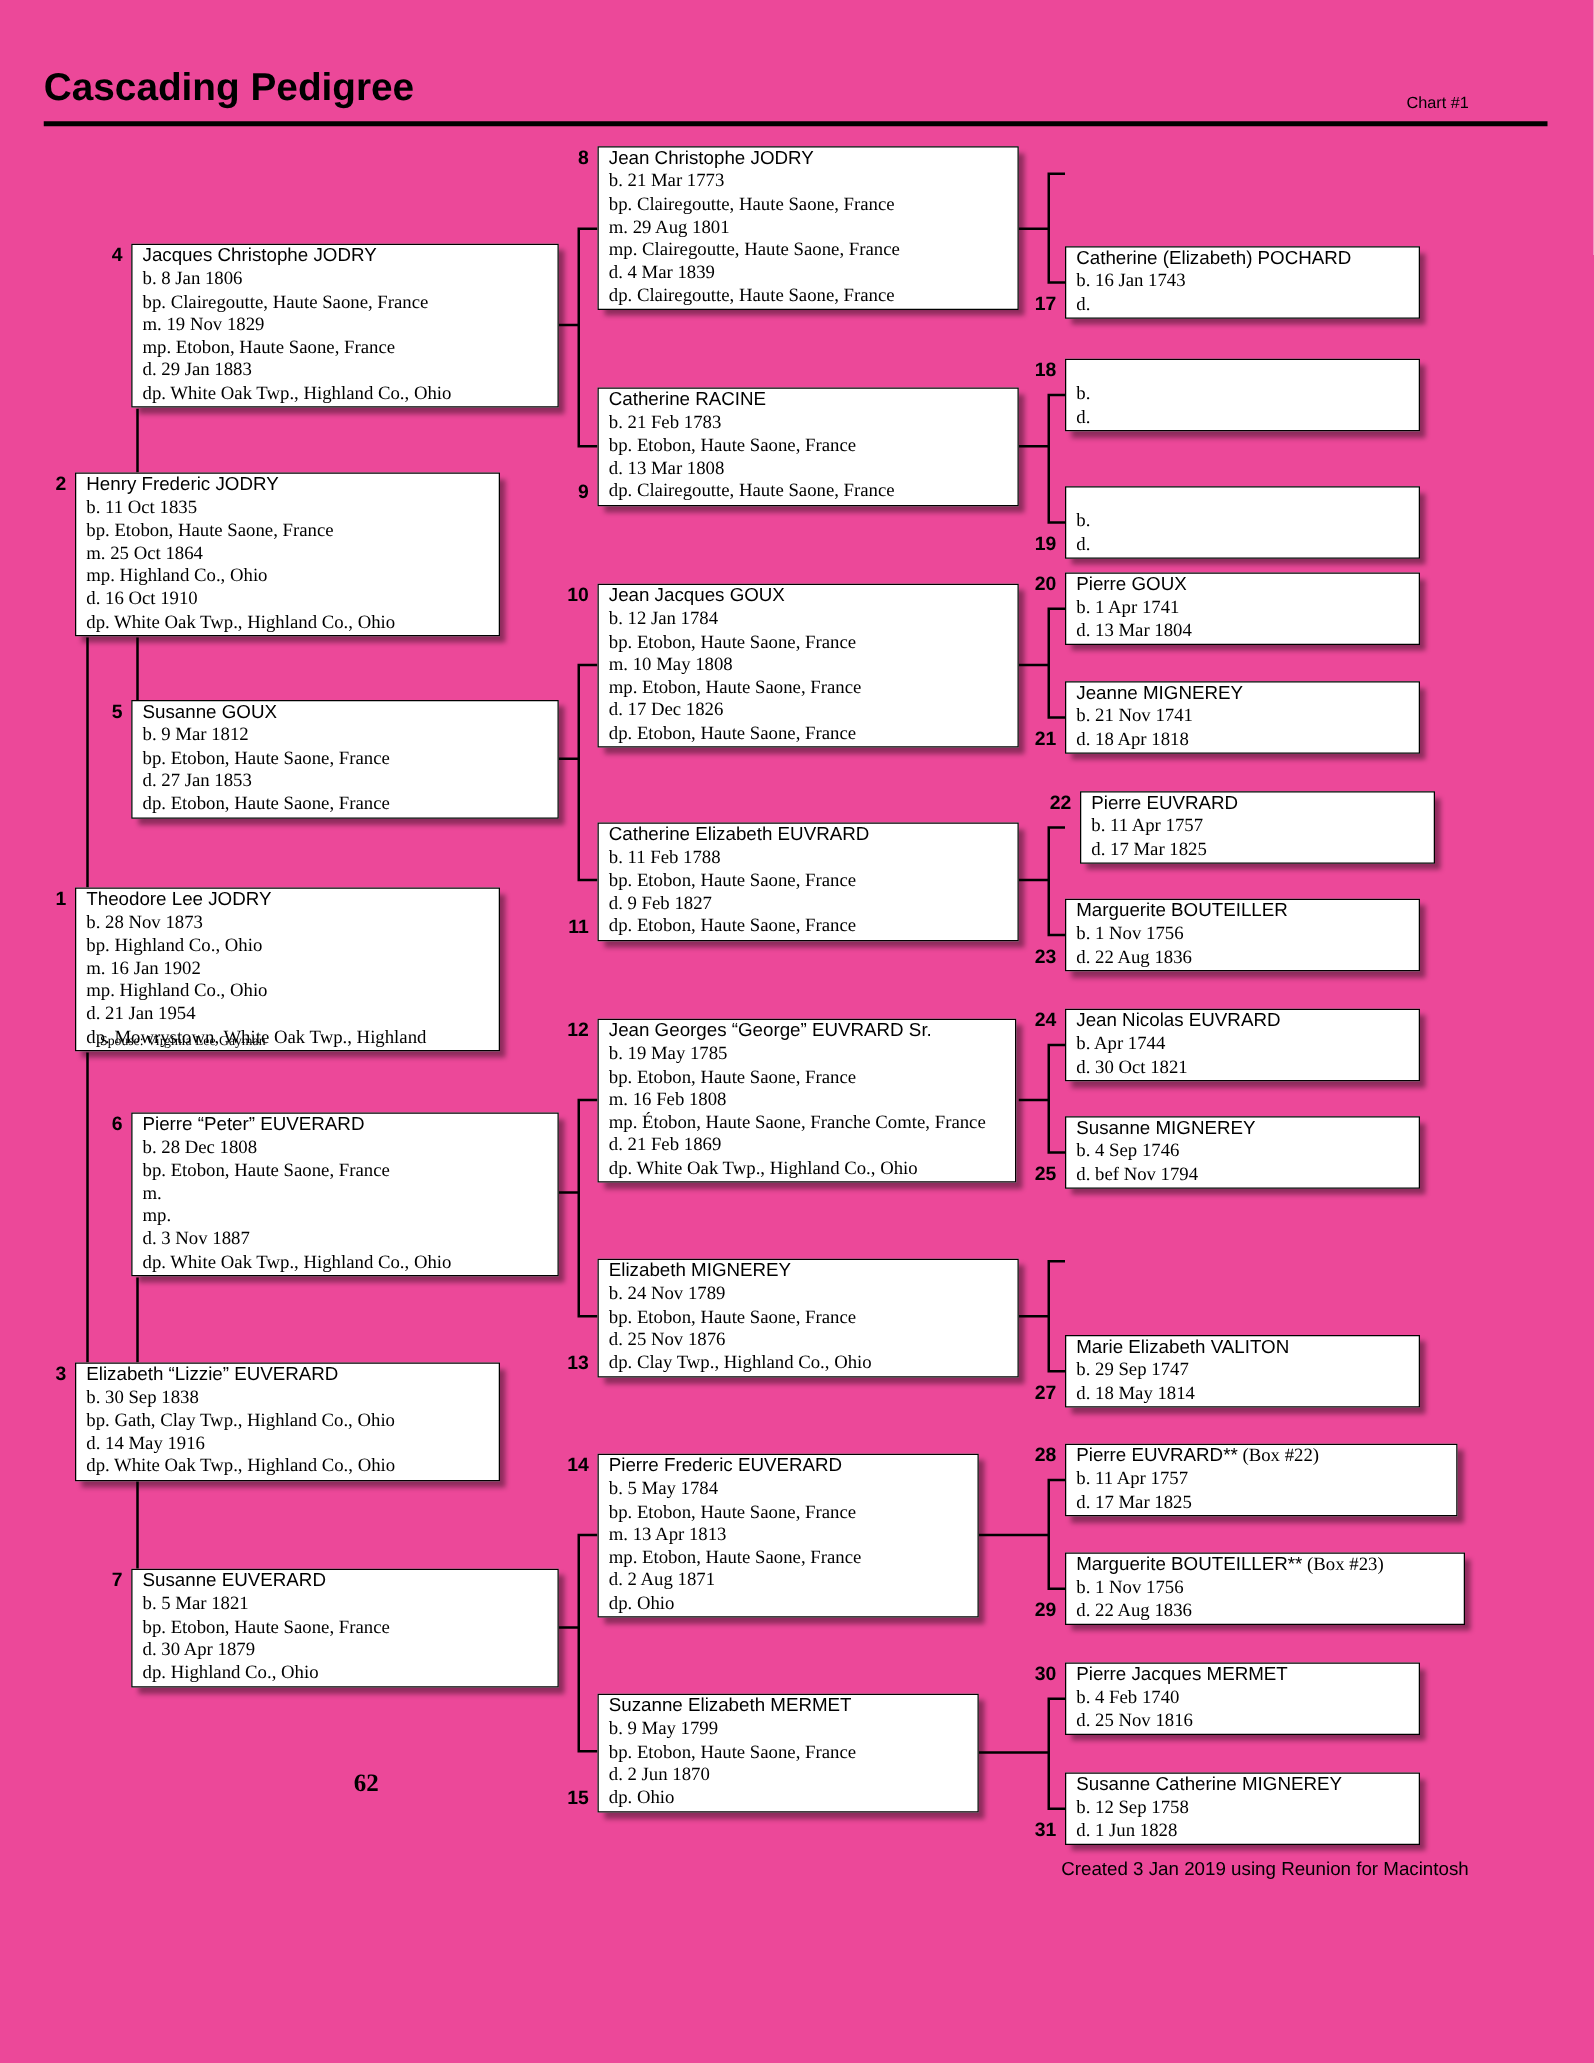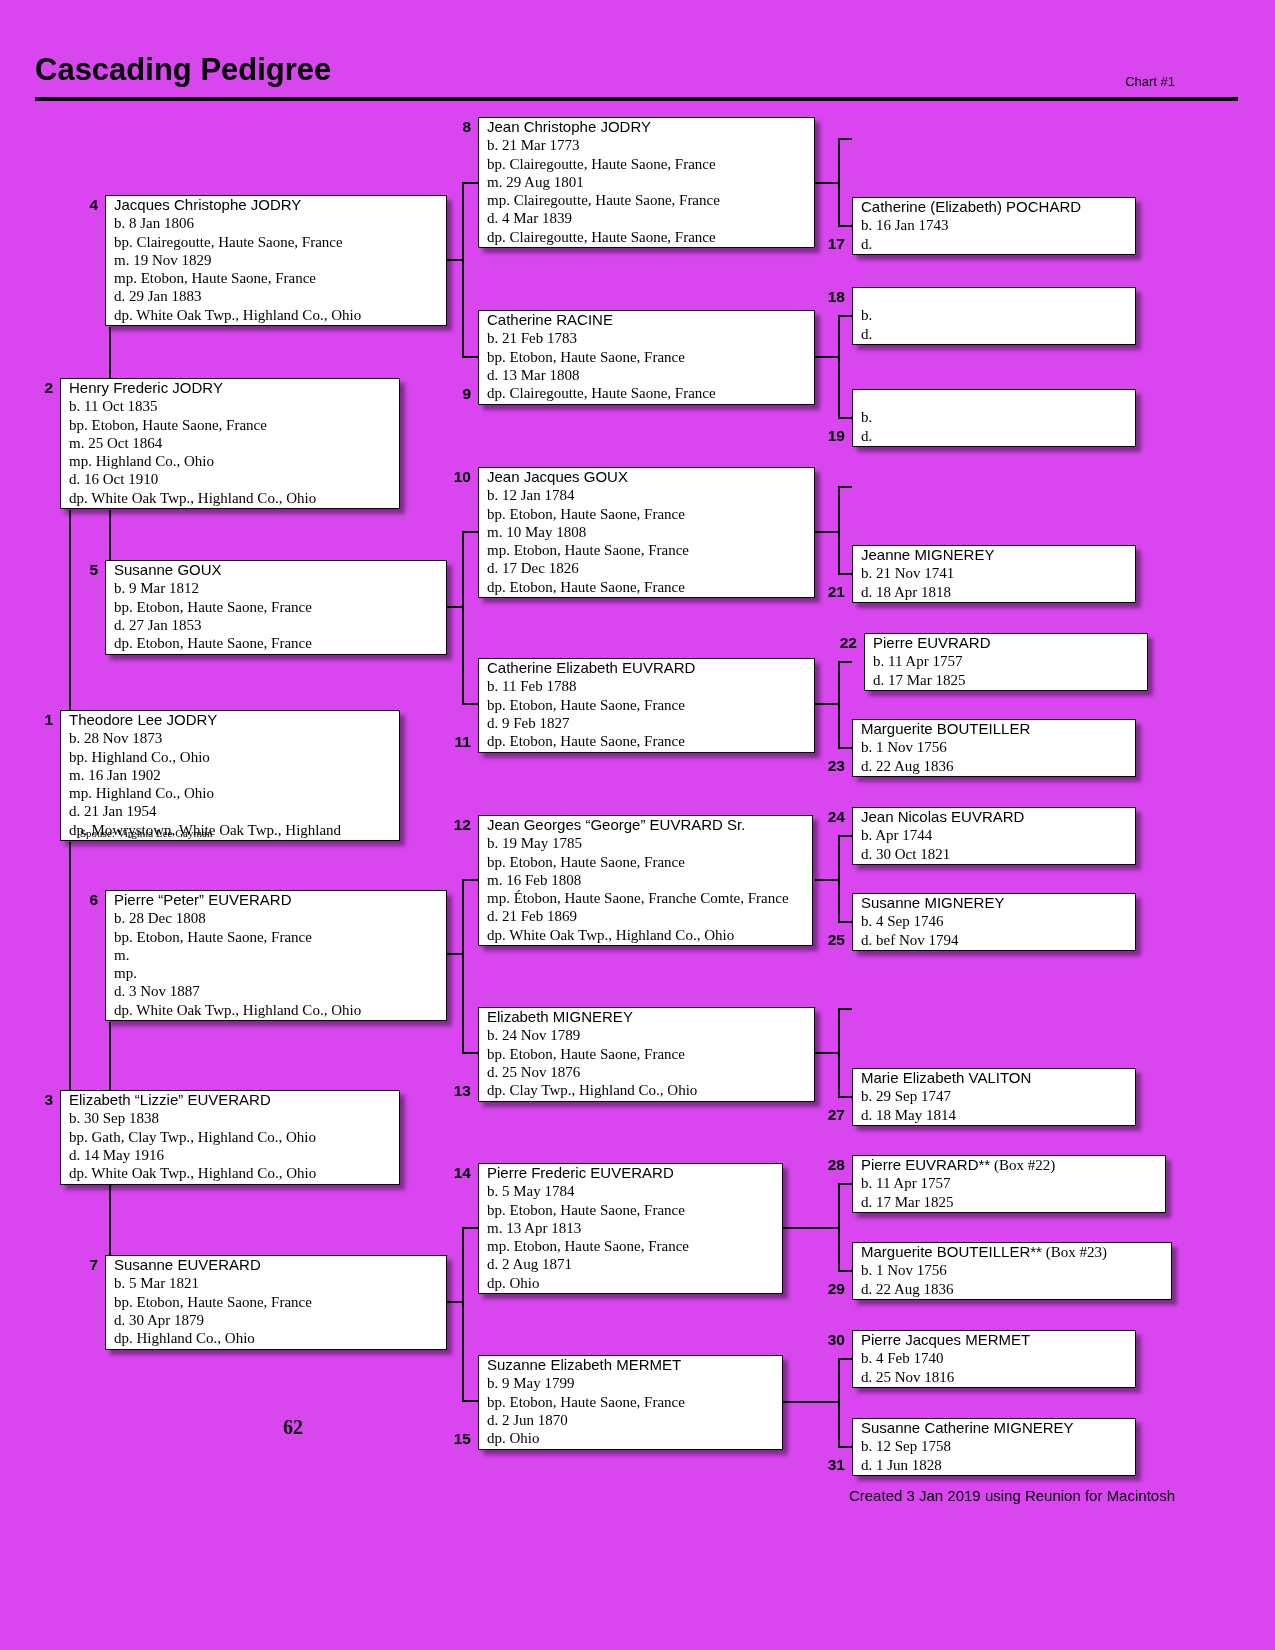--- a/index.html
+++ b/index.html
@@ -1,16 +1,16 @@
 <!DOCTYPE html>
 <html><head>
 <meta charset="utf-8">
 <style>
   html,body{margin:0;padding:0;background:#fff;}
-  #page{position:relative;width:1275px;height:1650px;background:#d946ef;overflow:hidden;
+  #page{position:relative;width:1275px;height:1650px;background:#ec4899;overflow:hidden;
         font-family:"Liberation Sans",sans-serif;color:#000;}
   .title{position:absolute;left:35px;top:52px;font-size:31px;font-weight:bold;
          font-family:"Liberation Sans",sans-serif;letter-spacing:0px;}
   .rule{position:absolute;left:35px;top:97px;width:1203px;height:4px;background:#000;}
   .chartlbl{position:absolute;right:100px;top:74px;font-size:13px;}
   .cn{position:absolute;left:0;top:0;pointer-events:none;}
   .bx{position:absolute;background:#fff;border:1.5px solid #000;box-sizing:border-box;
       padding:0 6px 0 8px;box-shadow:5px 5px 4px rgba(0,0,0,0.40);overflow:hidden;}
   .pn{font-family:"Liberation Sans",sans-serif;font-size:15px;line-height:18.3px;
       min-height:18.3px;white-space:nowrap;}
@@ -258,20 +258,28 @@
 
   <div class="bx" style="left:852px;top:389px;width:284px;height:58px">
     <div class="nm b">19</div>
     <div class="bxin">
         <div class="pn"></div>
     <div class="pl">b.</div>
     <div class="pl">d.</div>
       </div>
   </div>
 
+  <div class="bx" style="left:852px;top:458px;width:284px;height:58px">
+    <div class="nm t">20</div>
+    <div class="bxin">
+        <div class="pn">Pierre GOUX</div>
+    <div class="pl">b. 1 Apr 1741</div>
+    <div class="pl">d. 13 Mar 1804</div>
+      </div>
+  </div>
 
   <div class="bx" style="left:852px;top:545px;width:284px;height:58px">
     <div class="nm b">21</div>
     <div class="bxin">
         <div class="pn">Jeanne MIGNEREY</div>
     <div class="pl">b. 21 Nov 1741</div>
     <div class="pl">d. 18 Apr 1818</div>
       </div>
   </div>
 

